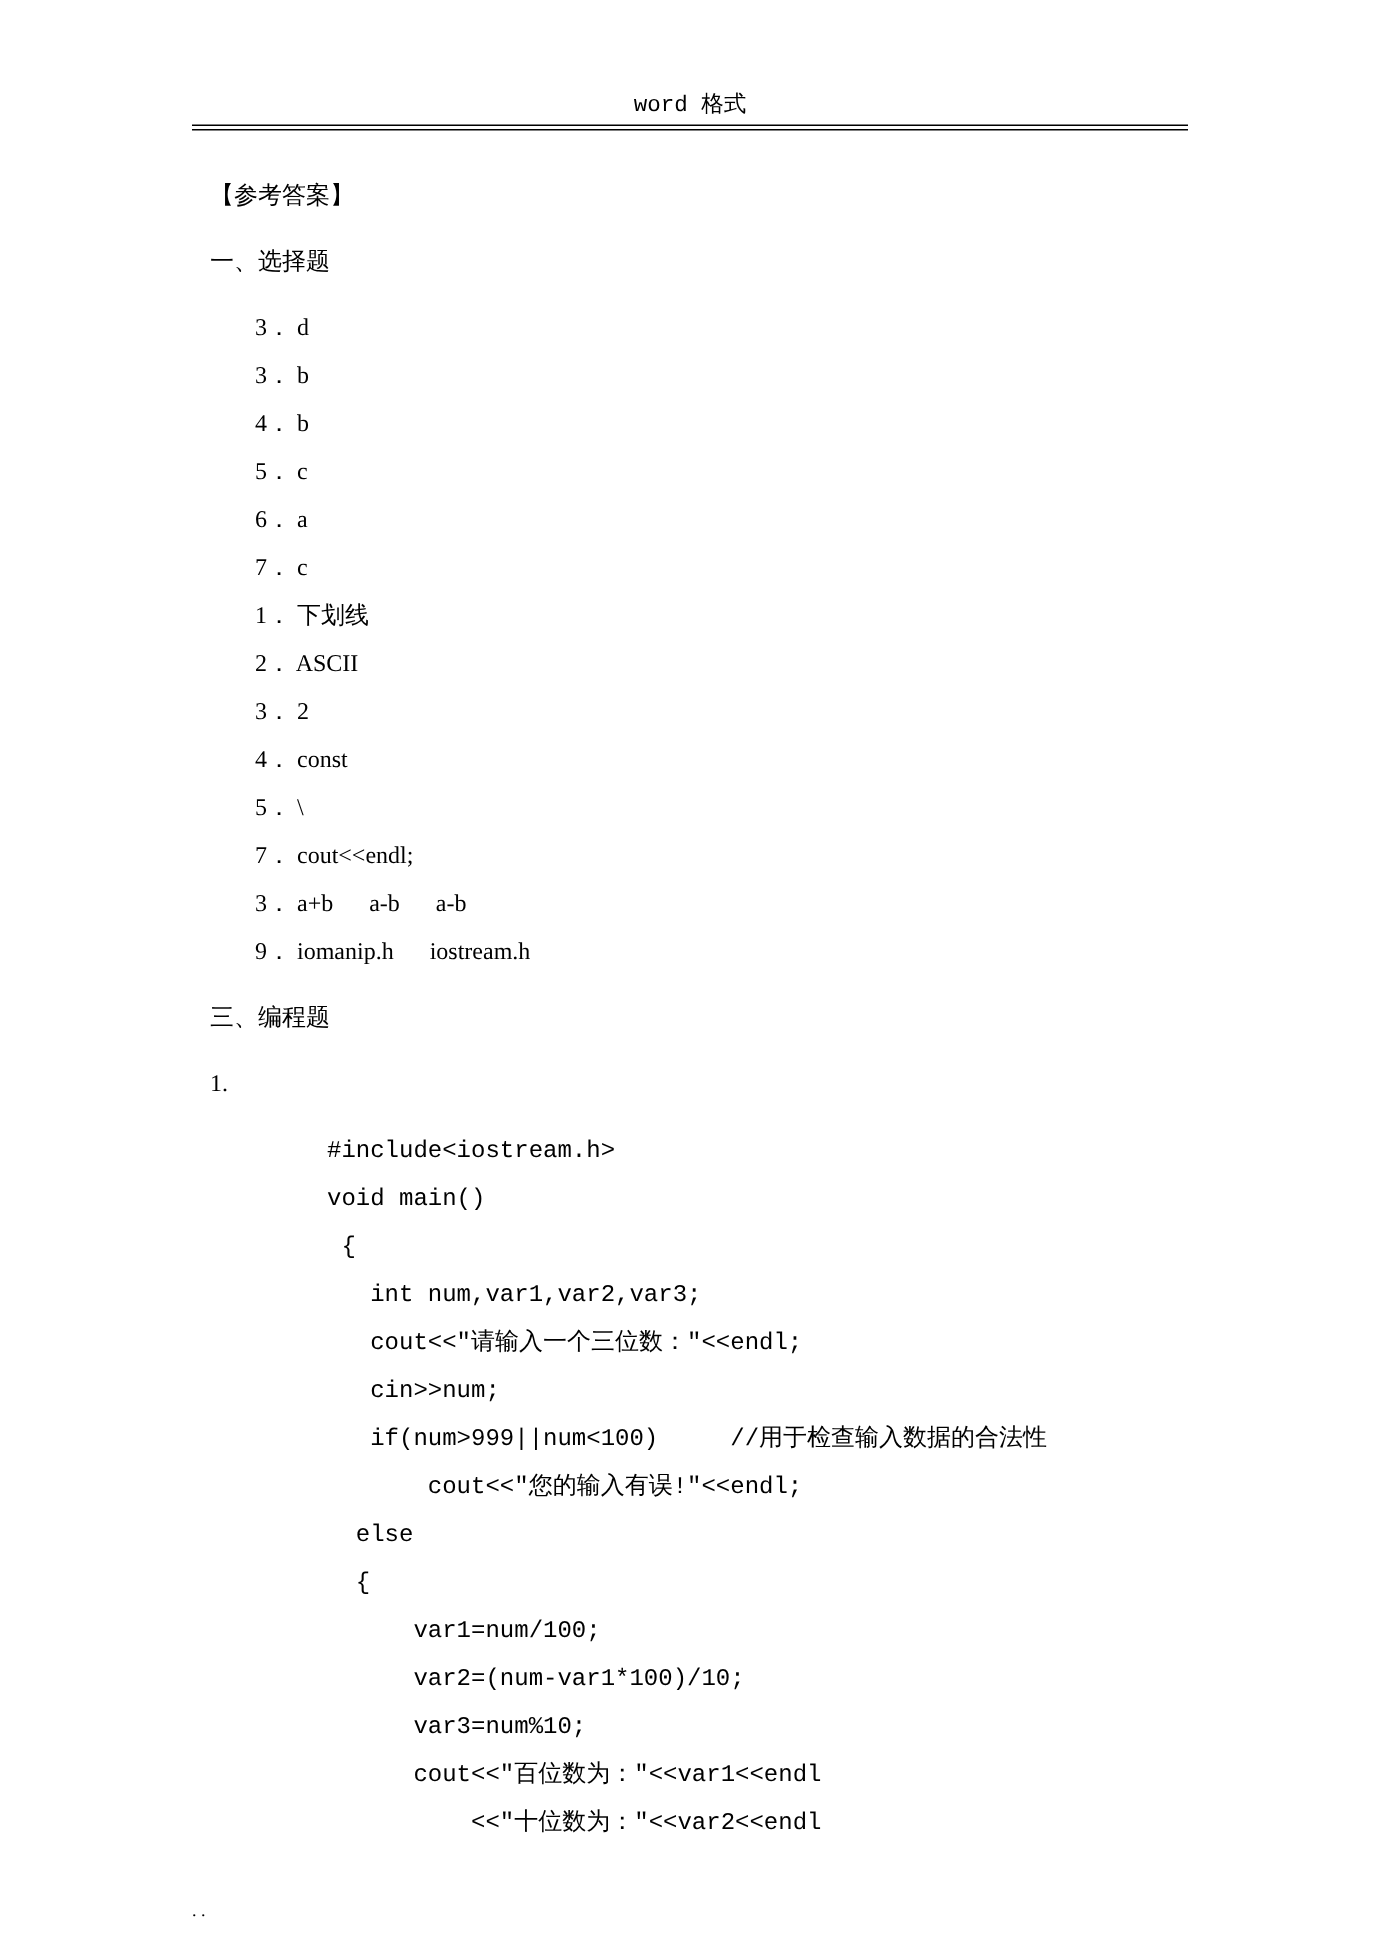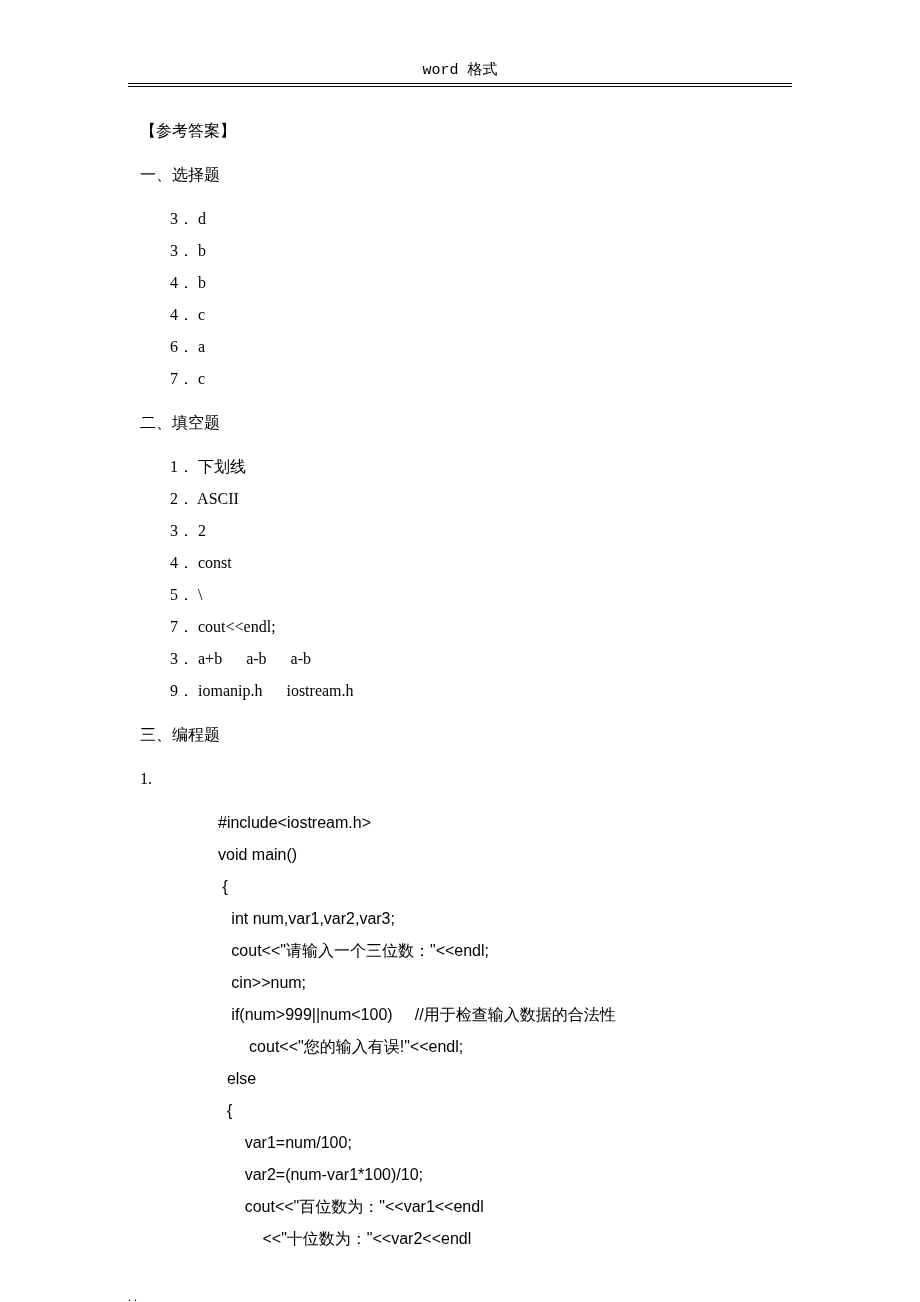--- a/index.html
+++ b/index.html
@@ -39,21 +39,21 @@
     margin: 12px;
   }
   .list-item {
     padding-left: 42px;
     white-space: pre;
   }
   .code-block {
     padding-left: 90px;
   }
   .code-line {
-    font-family: Liberation Sans, sans-serif;
+    font-family: Liberation Mono, monospace;
     white-space: pre;
   }
   .footer-dots {
     margin-top: 30px;
     font-size: 12px;
   }
 </style>
 </head>
 <body>
 
@@ -62,25 +62,24 @@
   <div class="header-line"></div>
   <div class="header-line2"></div>
 
   <div class="content">
     <div class="section-title">【参考答案】</div>
 
     <div class="sub-section">一、选择题</div>
     <div class="list-item">3． d</div>
     <div class="list-item">3． b</div>
     <div class="list-item">4． b</div>
-    <div class="list-item">4． c</div>
+    <div class="list-item">5． c</div>
     <div class="list-item">6． a</div>
     <div class="list-item">7． c</div>
 
-    <div class="sub-section">二、填空题</div>
     <div class="list-item">1． 下划线</div>
     <div class="list-item">2． ASCII</div>
     <div class="list-item">3． 2</div>
     <div class="list-item">4． const</div>
     <div class="list-item">5． \</div>
     <div class="list-item">7． cout&lt;&lt;endl;</div>
     <div class="list-item">3． a+b      a-b      a-b</div>
     <div class="list-item">9． iomanip.h      iostream.h</div>
 
     <div class="sub-section">三、编程题</div>
@@ -92,19 +91,20 @@
       <div class="code-line"> {</div>
       <div class="code-line">   int num,var1,var2,var3;</div>
       <div class="code-line">   cout&lt;&lt;"请输入一个三位数："&lt;&lt;endl;</div>
       <div class="code-line">   cin&gt;&gt;num;</div>
       <div class="code-line">   if(num&gt;999||num&lt;100)     //用于检查输入数据的合法性</div>
       <div class="code-line">       cout&lt;&lt;"您的输入有误!"&lt;&lt;endl;</div>
       <div class="code-line">  else</div>
       <div class="code-line">  {</div>
       <div class="code-line">      var1=num/100;</div>
       <div class="code-line">      var2=(num-var1*100)/10;</div>
+      <div class="code-line">      var3=num%10;</div>
       <div class="code-line">      cout&lt;&lt;"百位数为："&lt;&lt;var1&lt;&lt;endl</div>
       <div class="code-line">          &lt;&lt;"十位数为："&lt;&lt;var2&lt;&lt;endl</div>
     </div>
 
     <div class="footer-dots">. .</div>
   </div>
 </div>
 
 </body></html>

